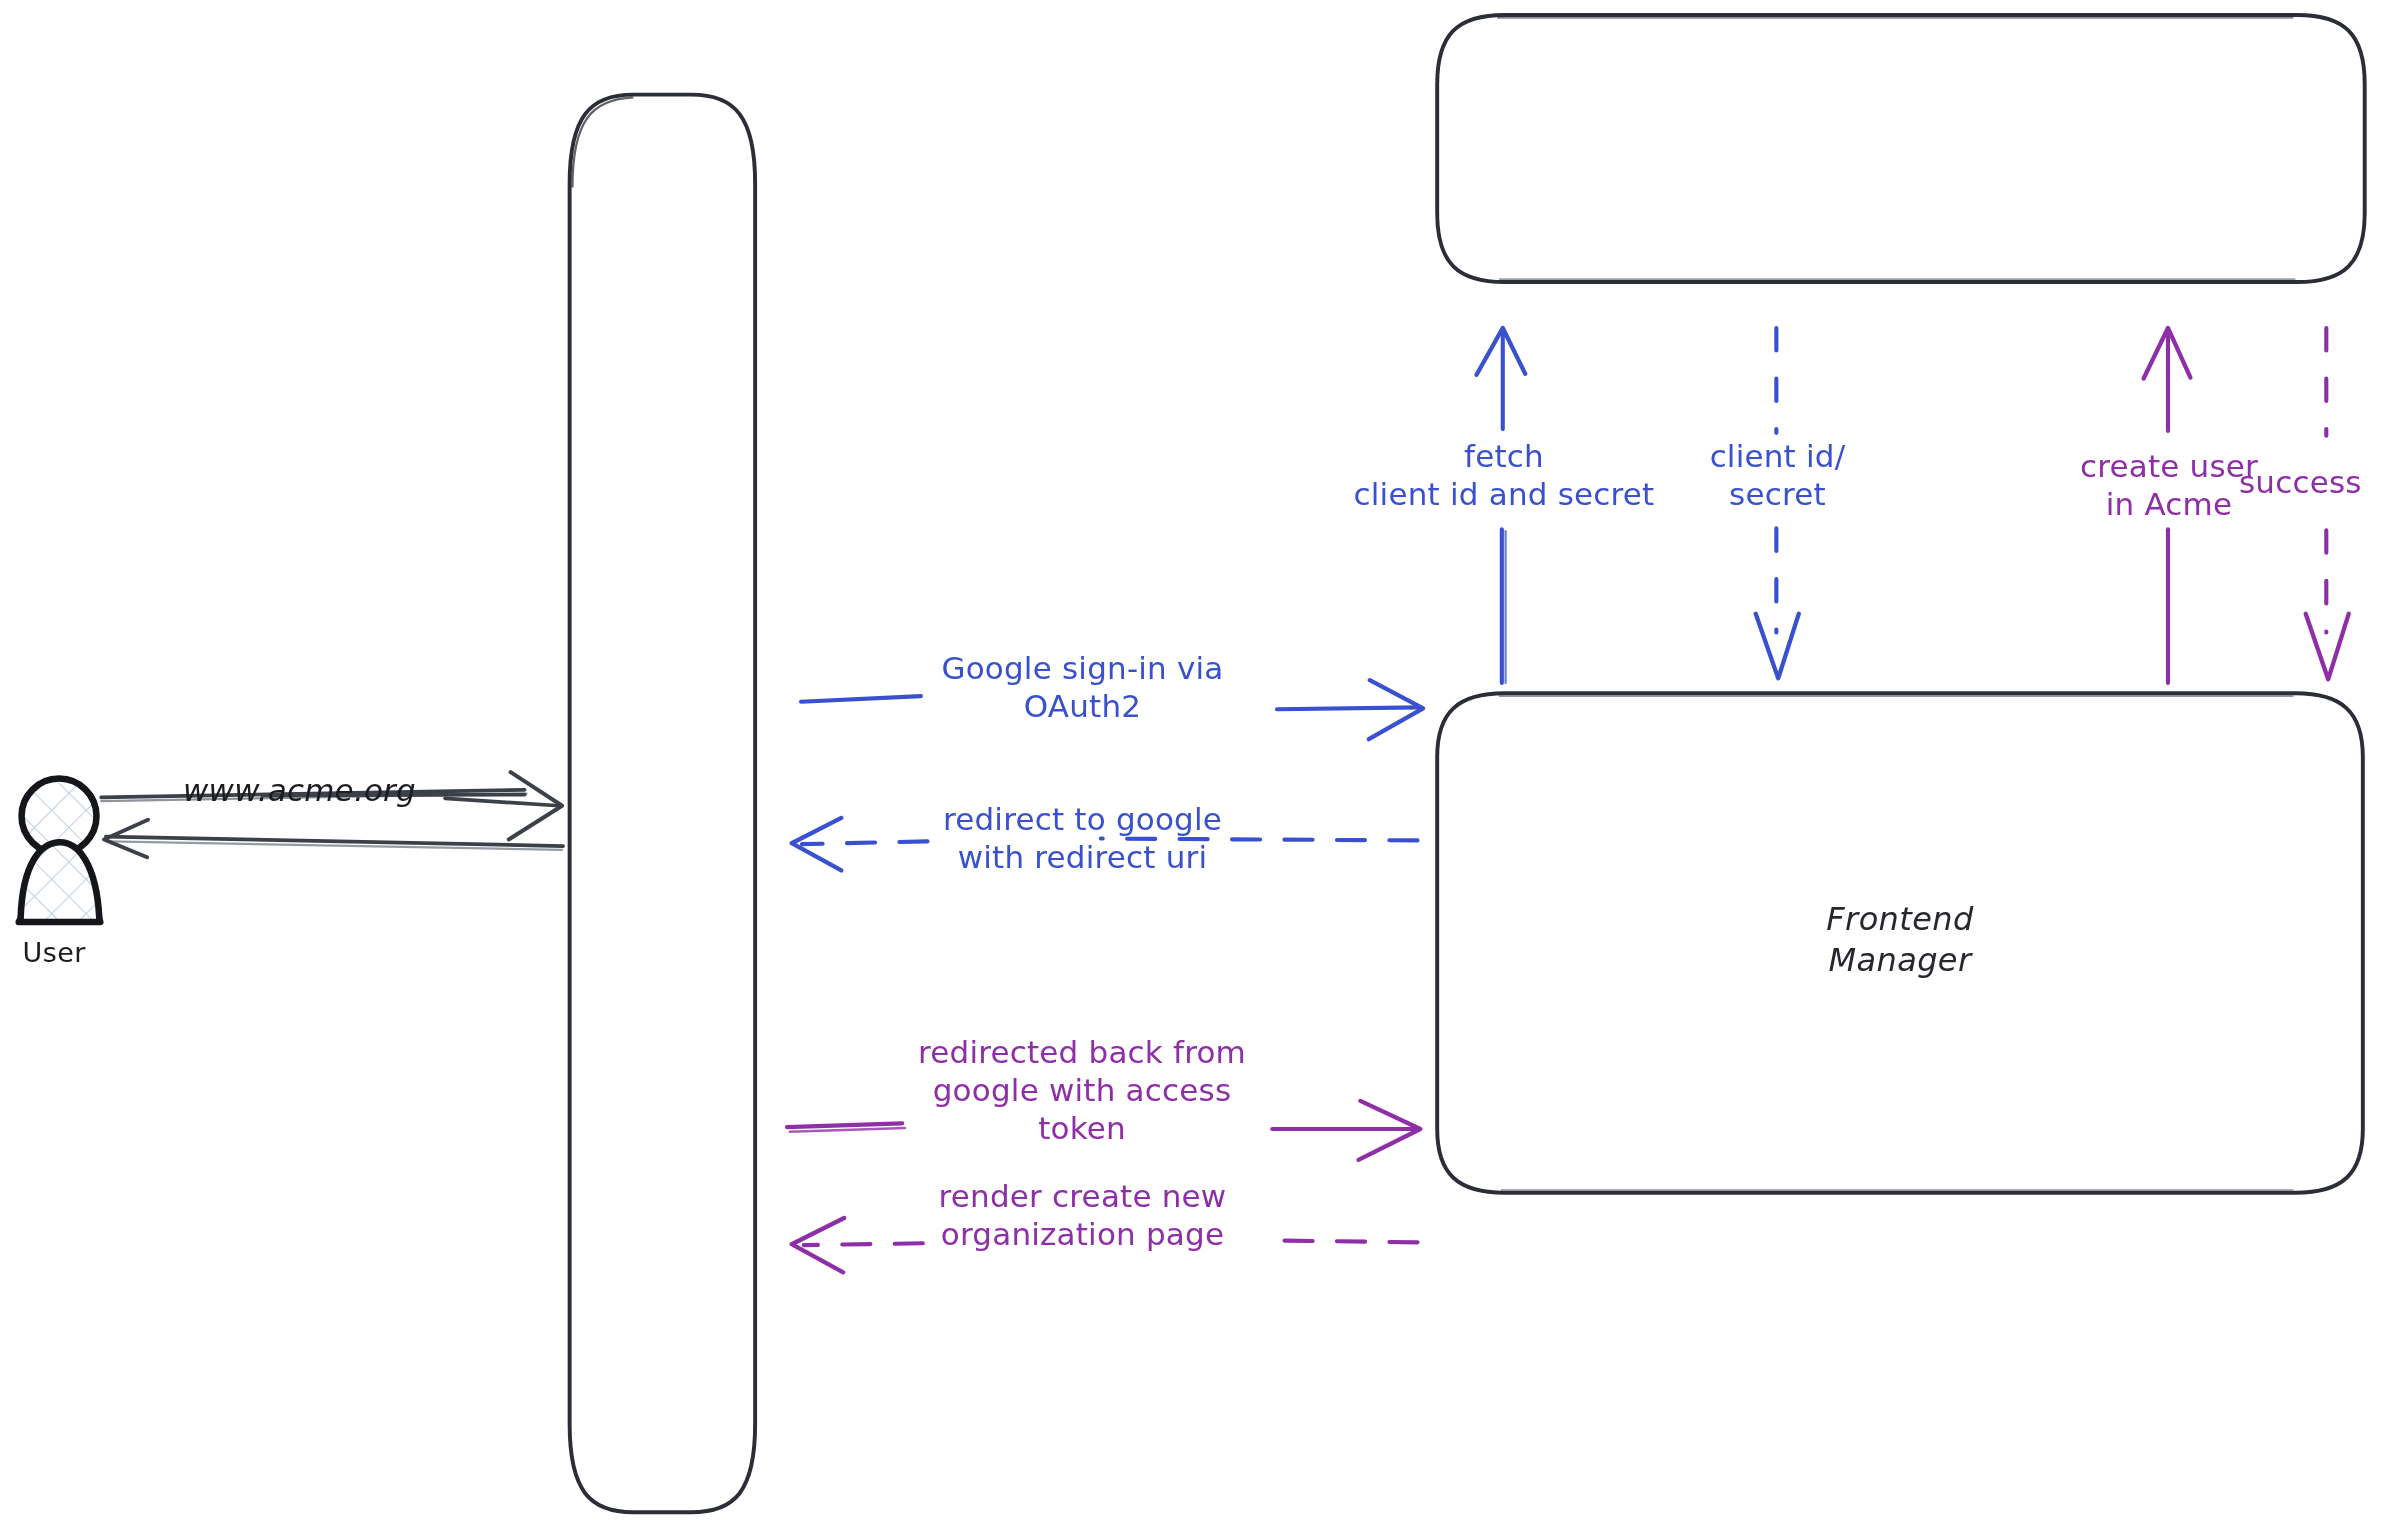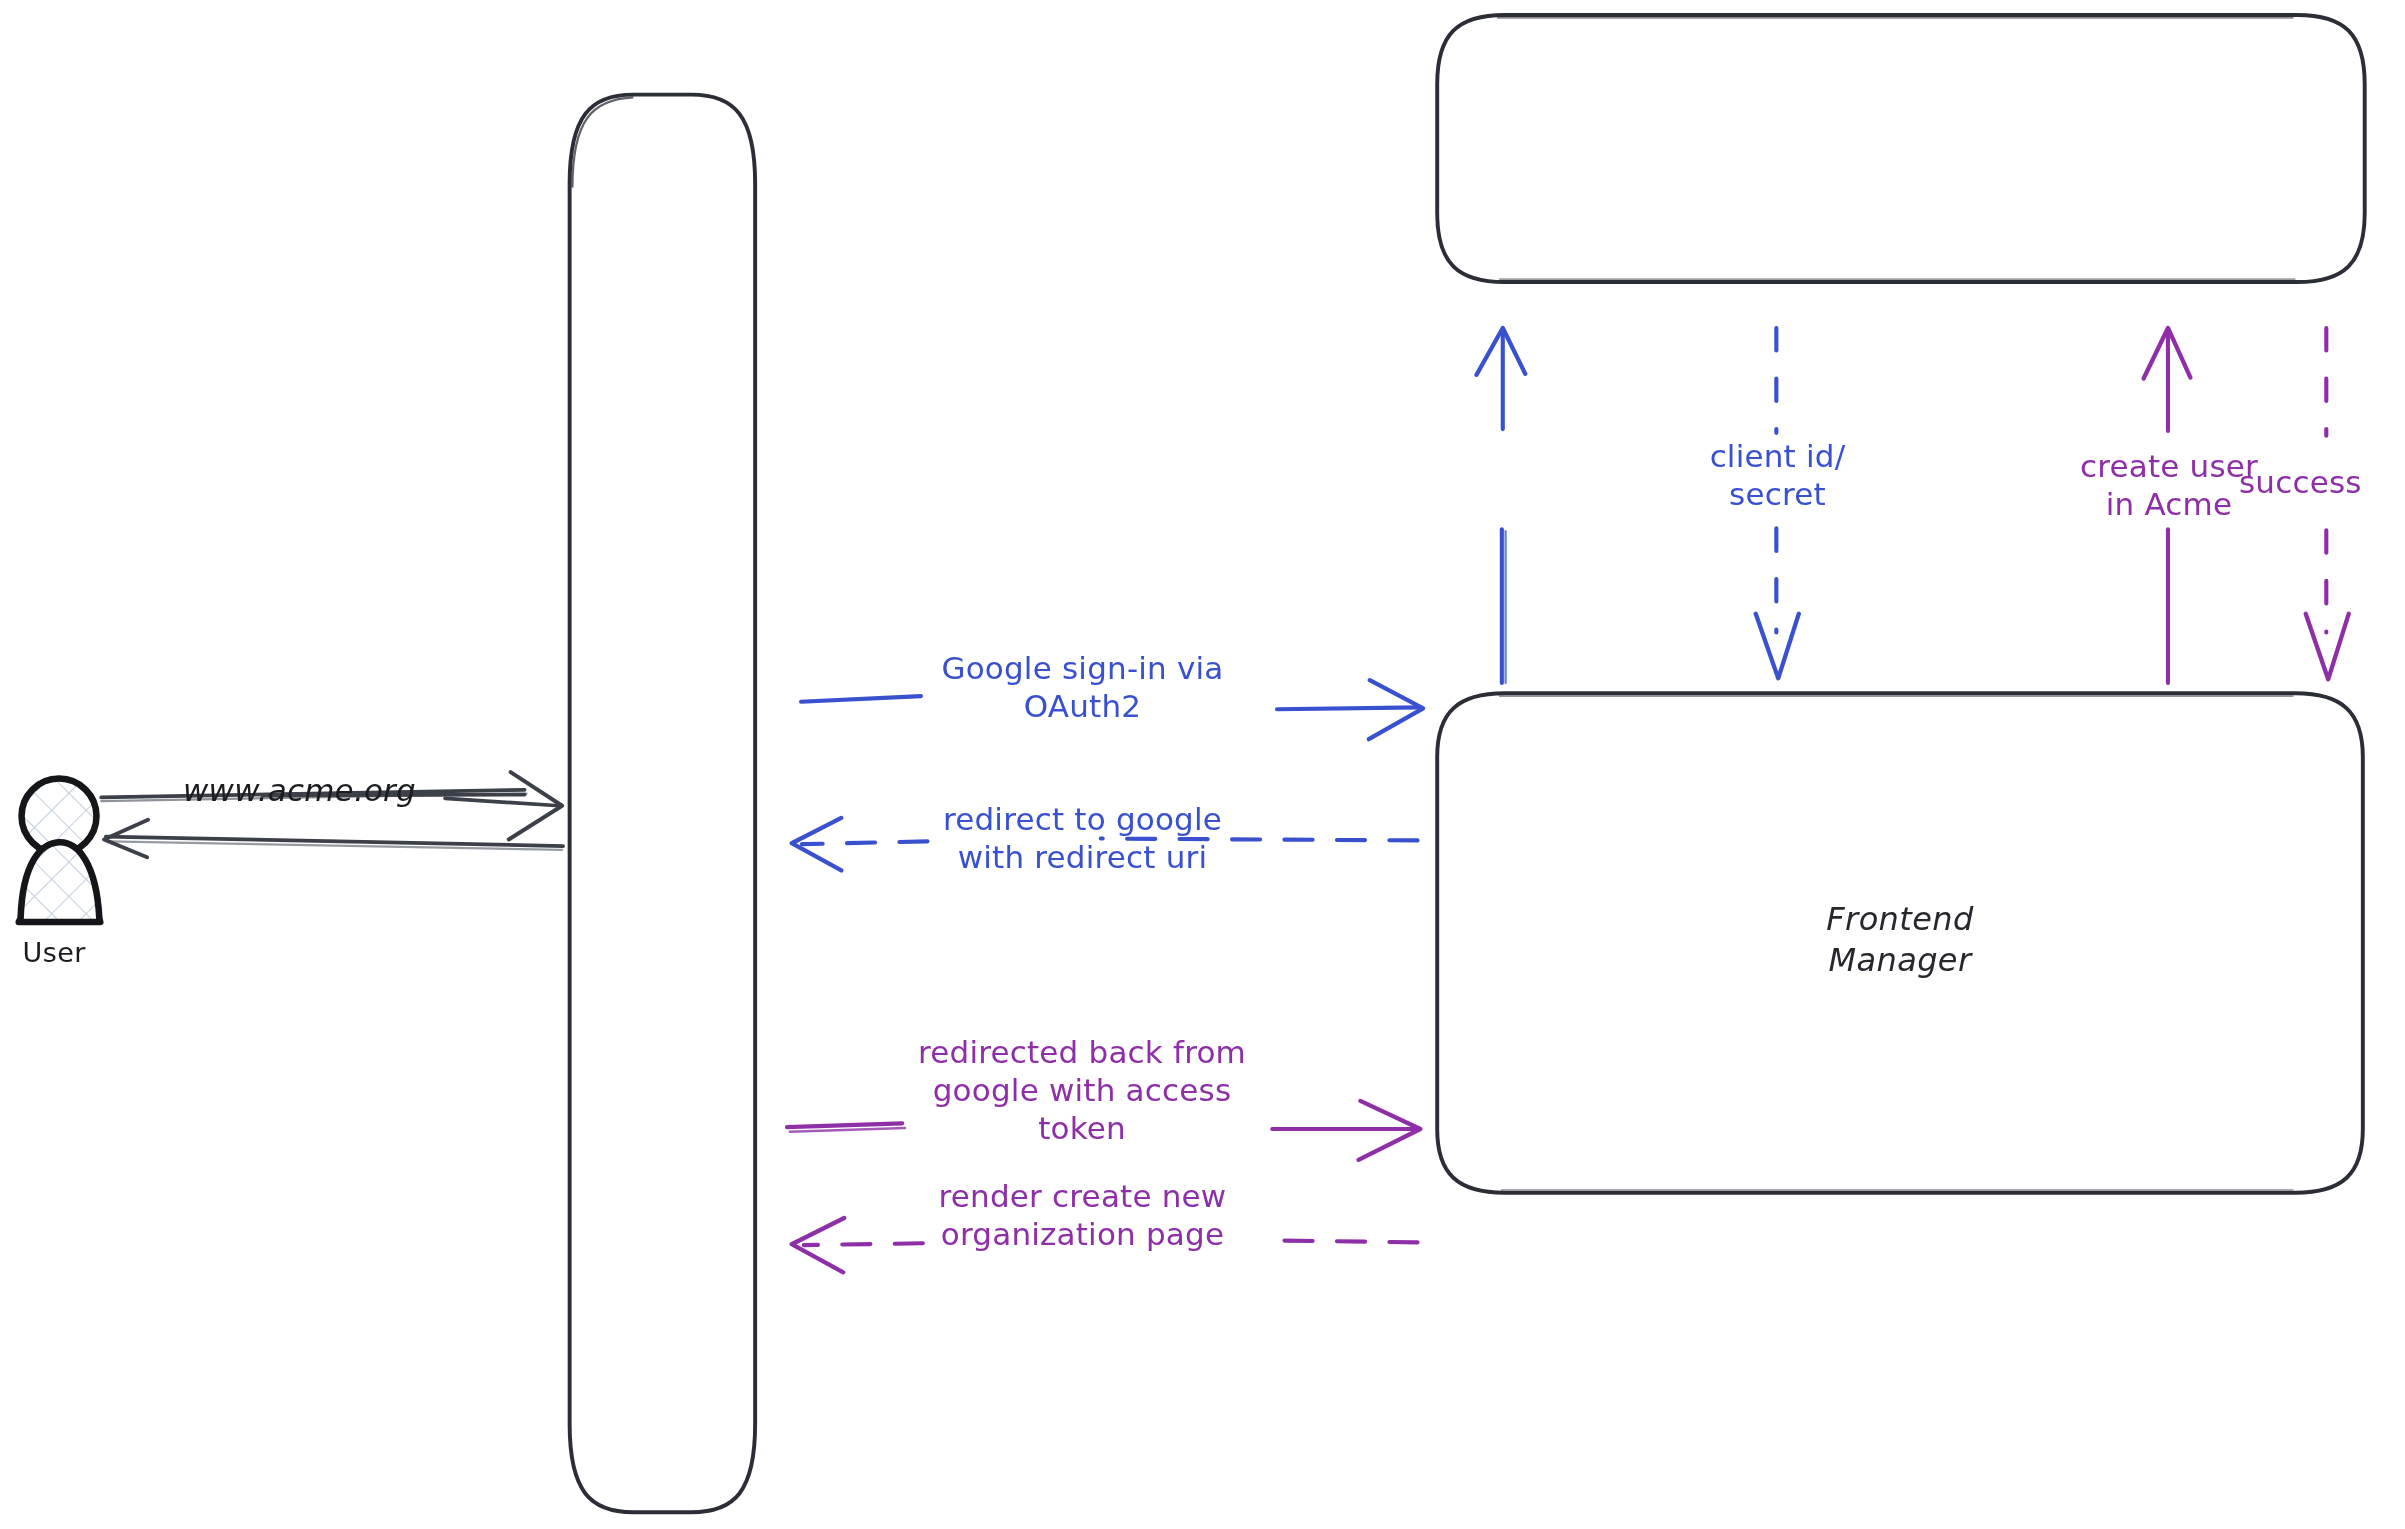--- a/index.html
+++ b/index.html
@@ -172,20 +172,22 @@
   <div class="edge-label blue" style="left:895px; top:801px; width:375px;">redirect to google
 with redirect uri</div>
 
   <div class="edge-label purple" style="left:895px; top:1178px; width:375px;">render create new
 organization page</div>
 
   <div class="edge-label purple" style="left:876px; top:1034px; width:412px;">redirected back from
 google with access
 token</div>
 
+  <div class="edge-label blue" style="left:1293px; top:438px; width:422px;">fetch
+client id and secret</div>
 
   <div class="edge-label blue" style="left:1670px; top:438px; width:215px;">client id/
 secret</div>
 
   <div class="edge-label purple" style="left:2033px; top:448px; width:272px;">create user
 in Acme</div>
 
   <div class="edge-label purple" style="left:2239px; top:464px; width:164px; text-align:left;">success</div>
 
 </div>

